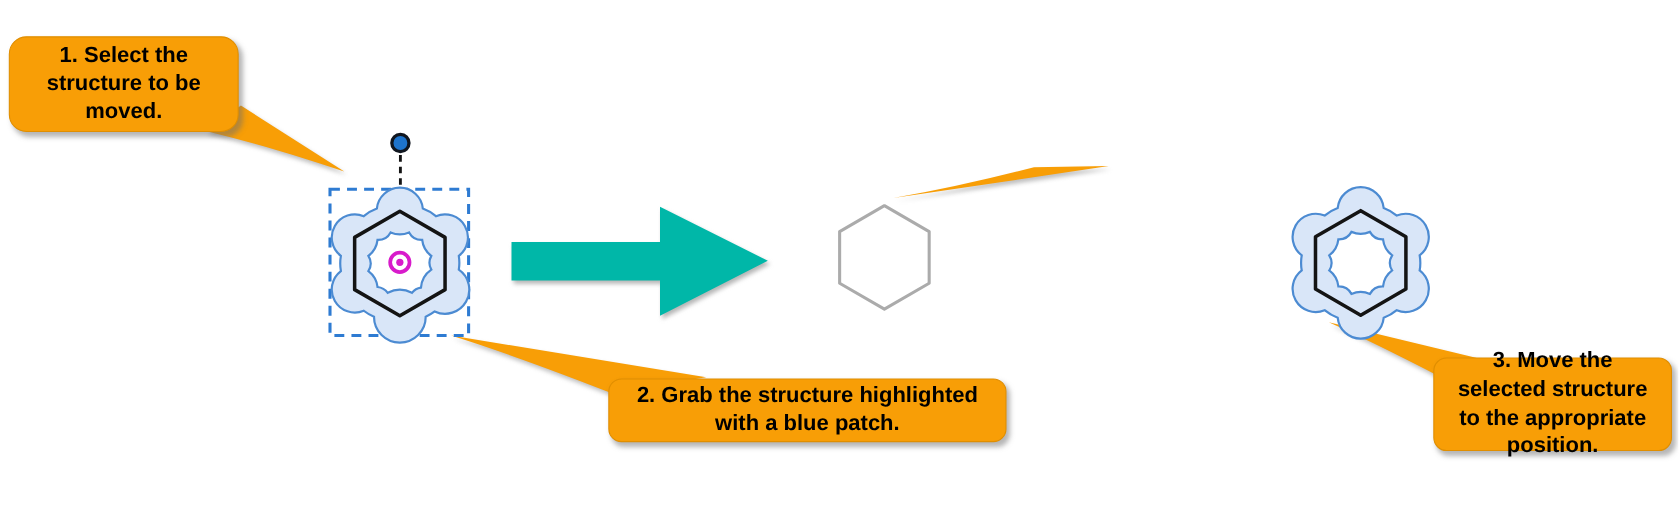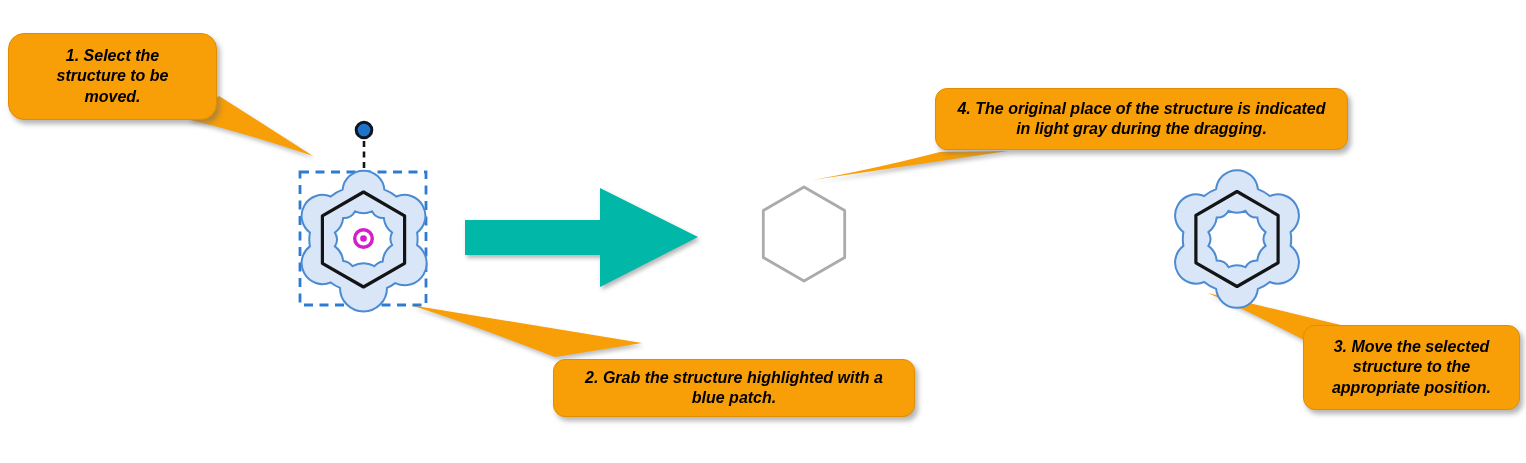--- a/index.html
+++ b/index.html
@@ -28,27 +28,26 @@
   .callout{
     position:absolute;
     background:var(--callout-fill);
     border:1px solid var(--callout-border);
     box-sizing:border-box;
     border-radius:12px;
     box-shadow:3px 4px 5px rgba(110,110,110,.5);
     display:flex;align-items:center;justify-content:center;
     text-align:center;
     font-weight:bold;
-    font-size:16px;
+    font-size:20px;
     line-height:1.28;
     color:var(--callout-text);
-    font-style:italic;
   }
   #c1{left:8px;top:33px;width:209px;height:87px;padding:0 26px;border-radius:16px;}
-  #c2{left:553px;top:359px;width:362px;height:58px;padding:0 24px;}
+  #c2{left:553px;top:344px;width:362px;height:58px;padding:0 24px;}
   #c3{left:1303px;top:325px;width:217px;height:85px;padding:0 12px;border-radius:12px;}
   #c4{left:935px;top:88px;width:413px;height:62px;padding:0 14px;}
 </style>
 </head>
 <body>
 
 <div class="canvas">
 
   <svg class="layer" width="1526" height="463" viewBox="0 0 1526 463">
 
@@ -79,16 +78,13 @@
 
   <div class="callout" id="c1">
     <span>1. Select the structure to be moved.</span>
   </div>
   <div class="callout" id="c2">
     <span>2. Grab the structure highlighted with a blue patch.</span>
   </div>
   <div class="callout" id="c3">
     <span>3. Move the selected structure to the appropriate position.</span>
   </div>
-  <div class="callout" id="c4">
-    <span>4. The original place of the structure is indicated in light gray during the dragging.</span>
-  </div>
 </div>
 
 </body></html>

